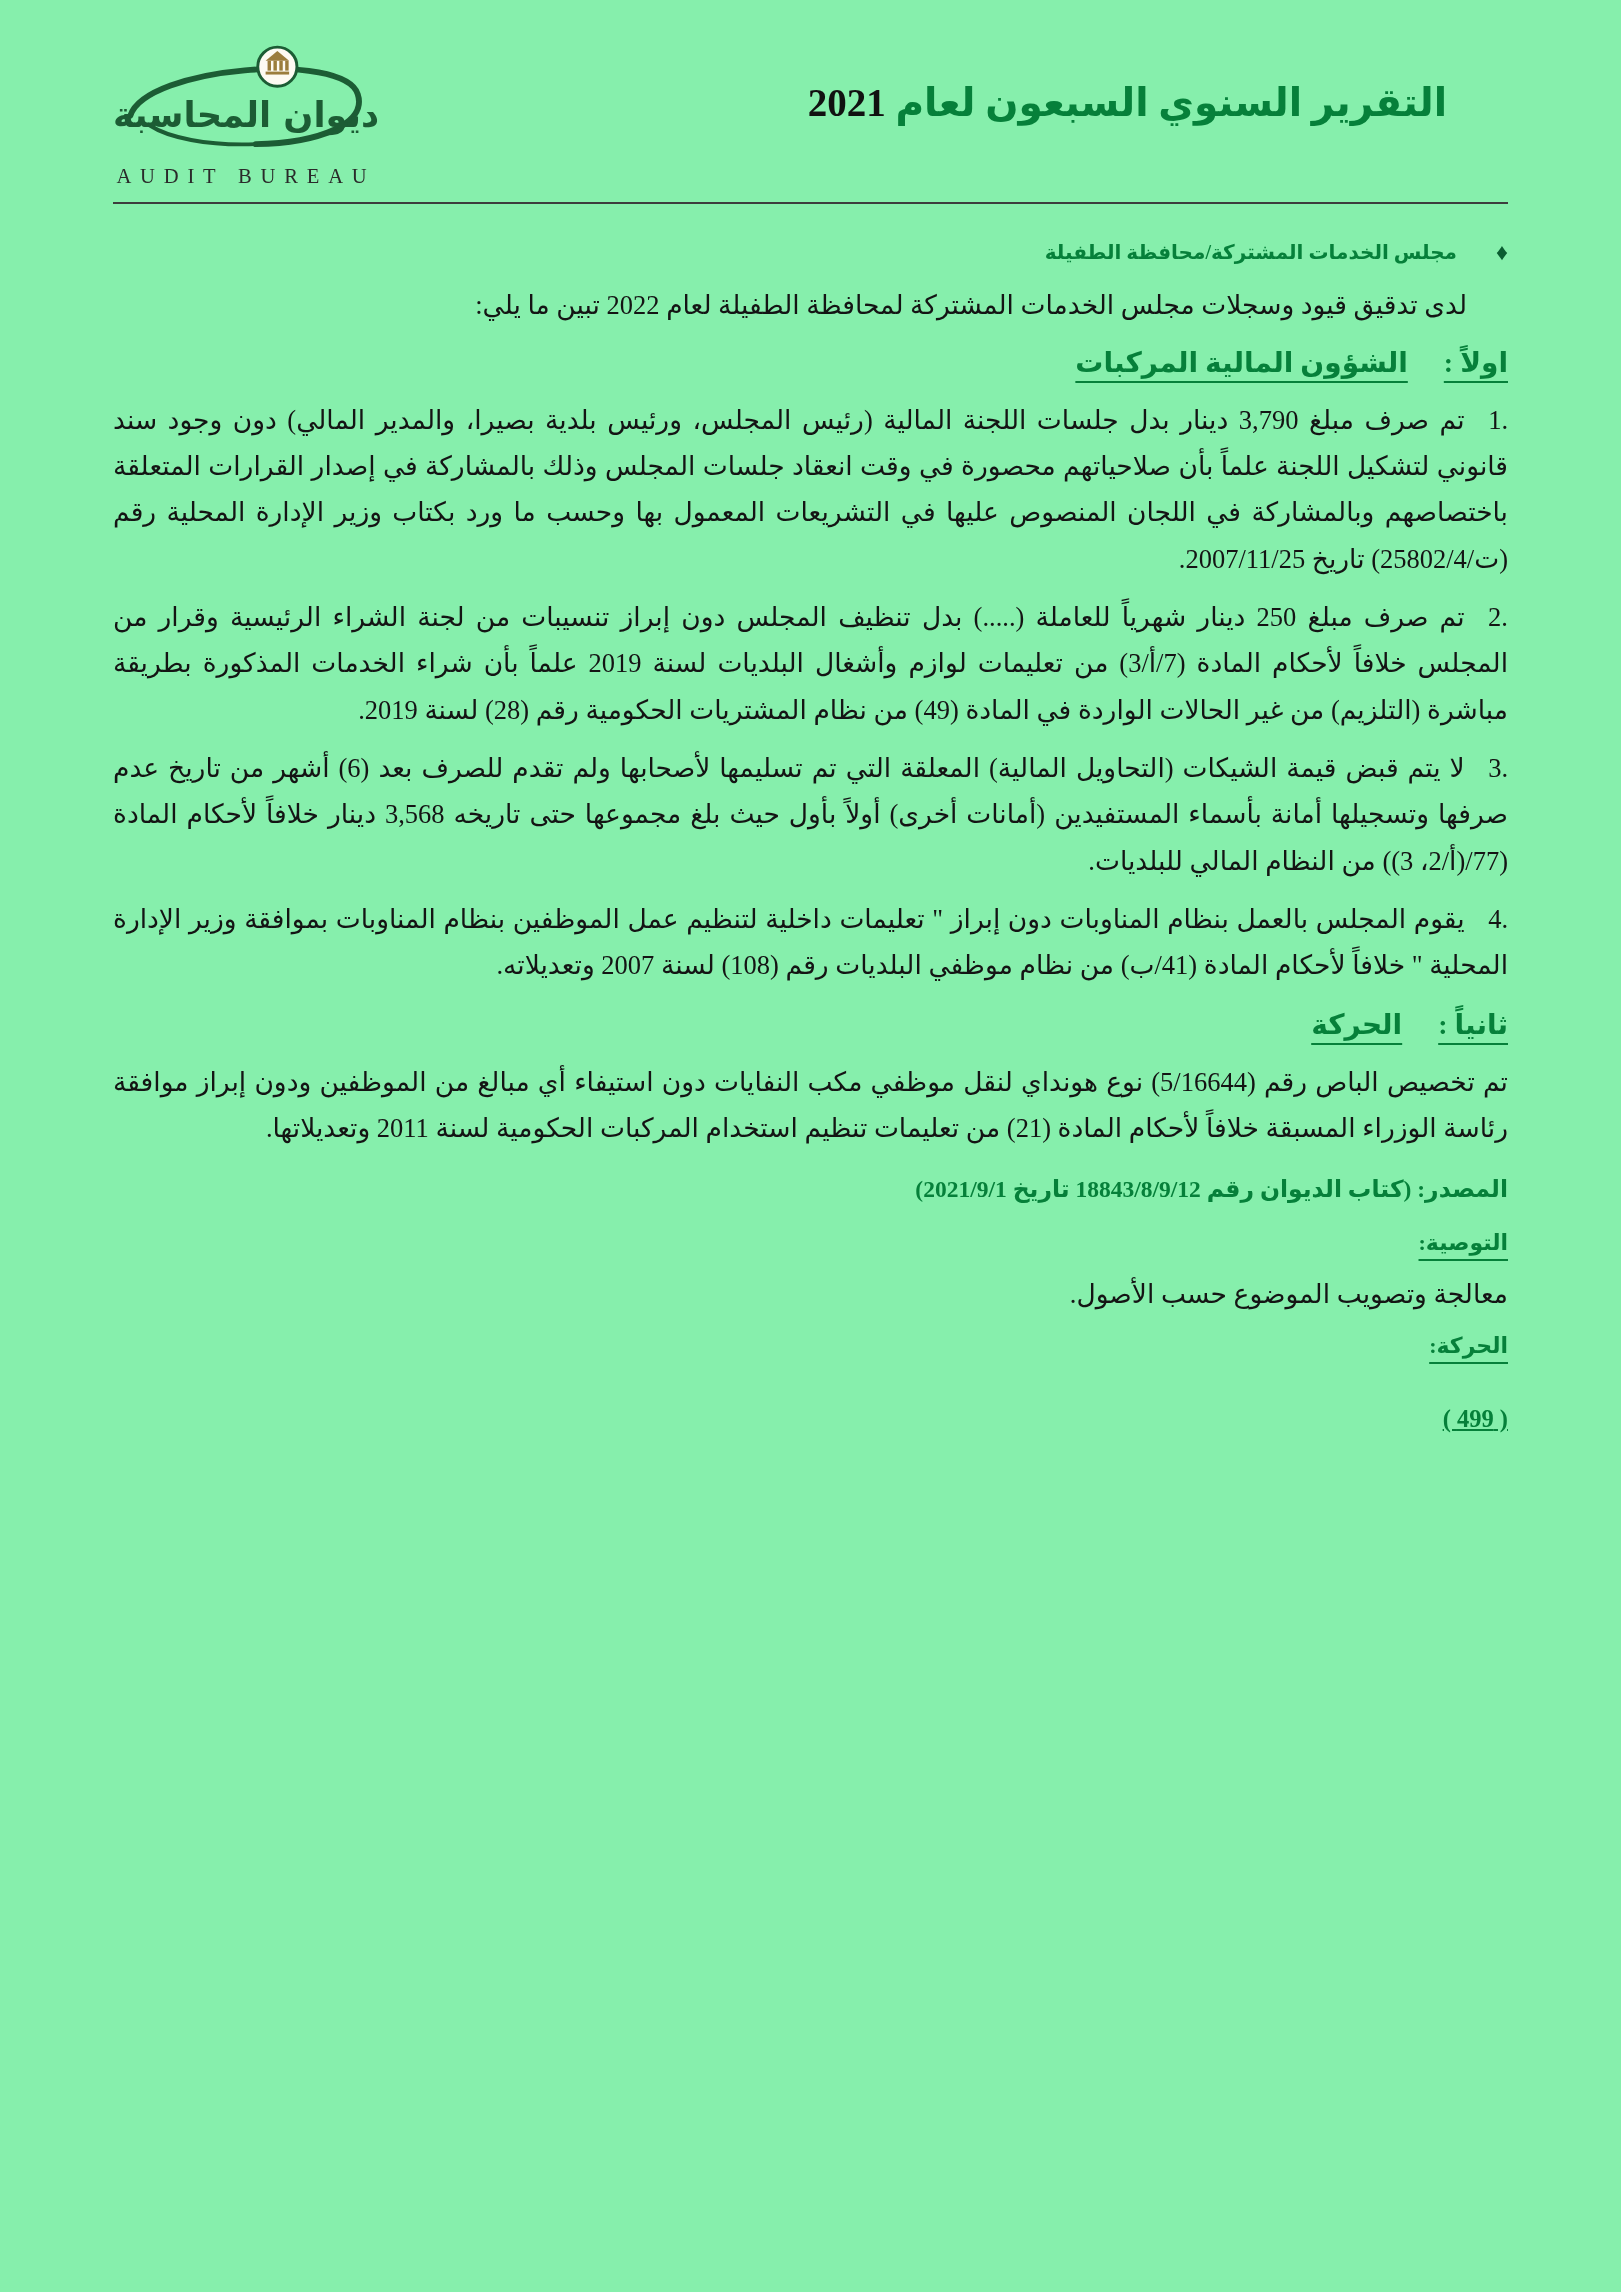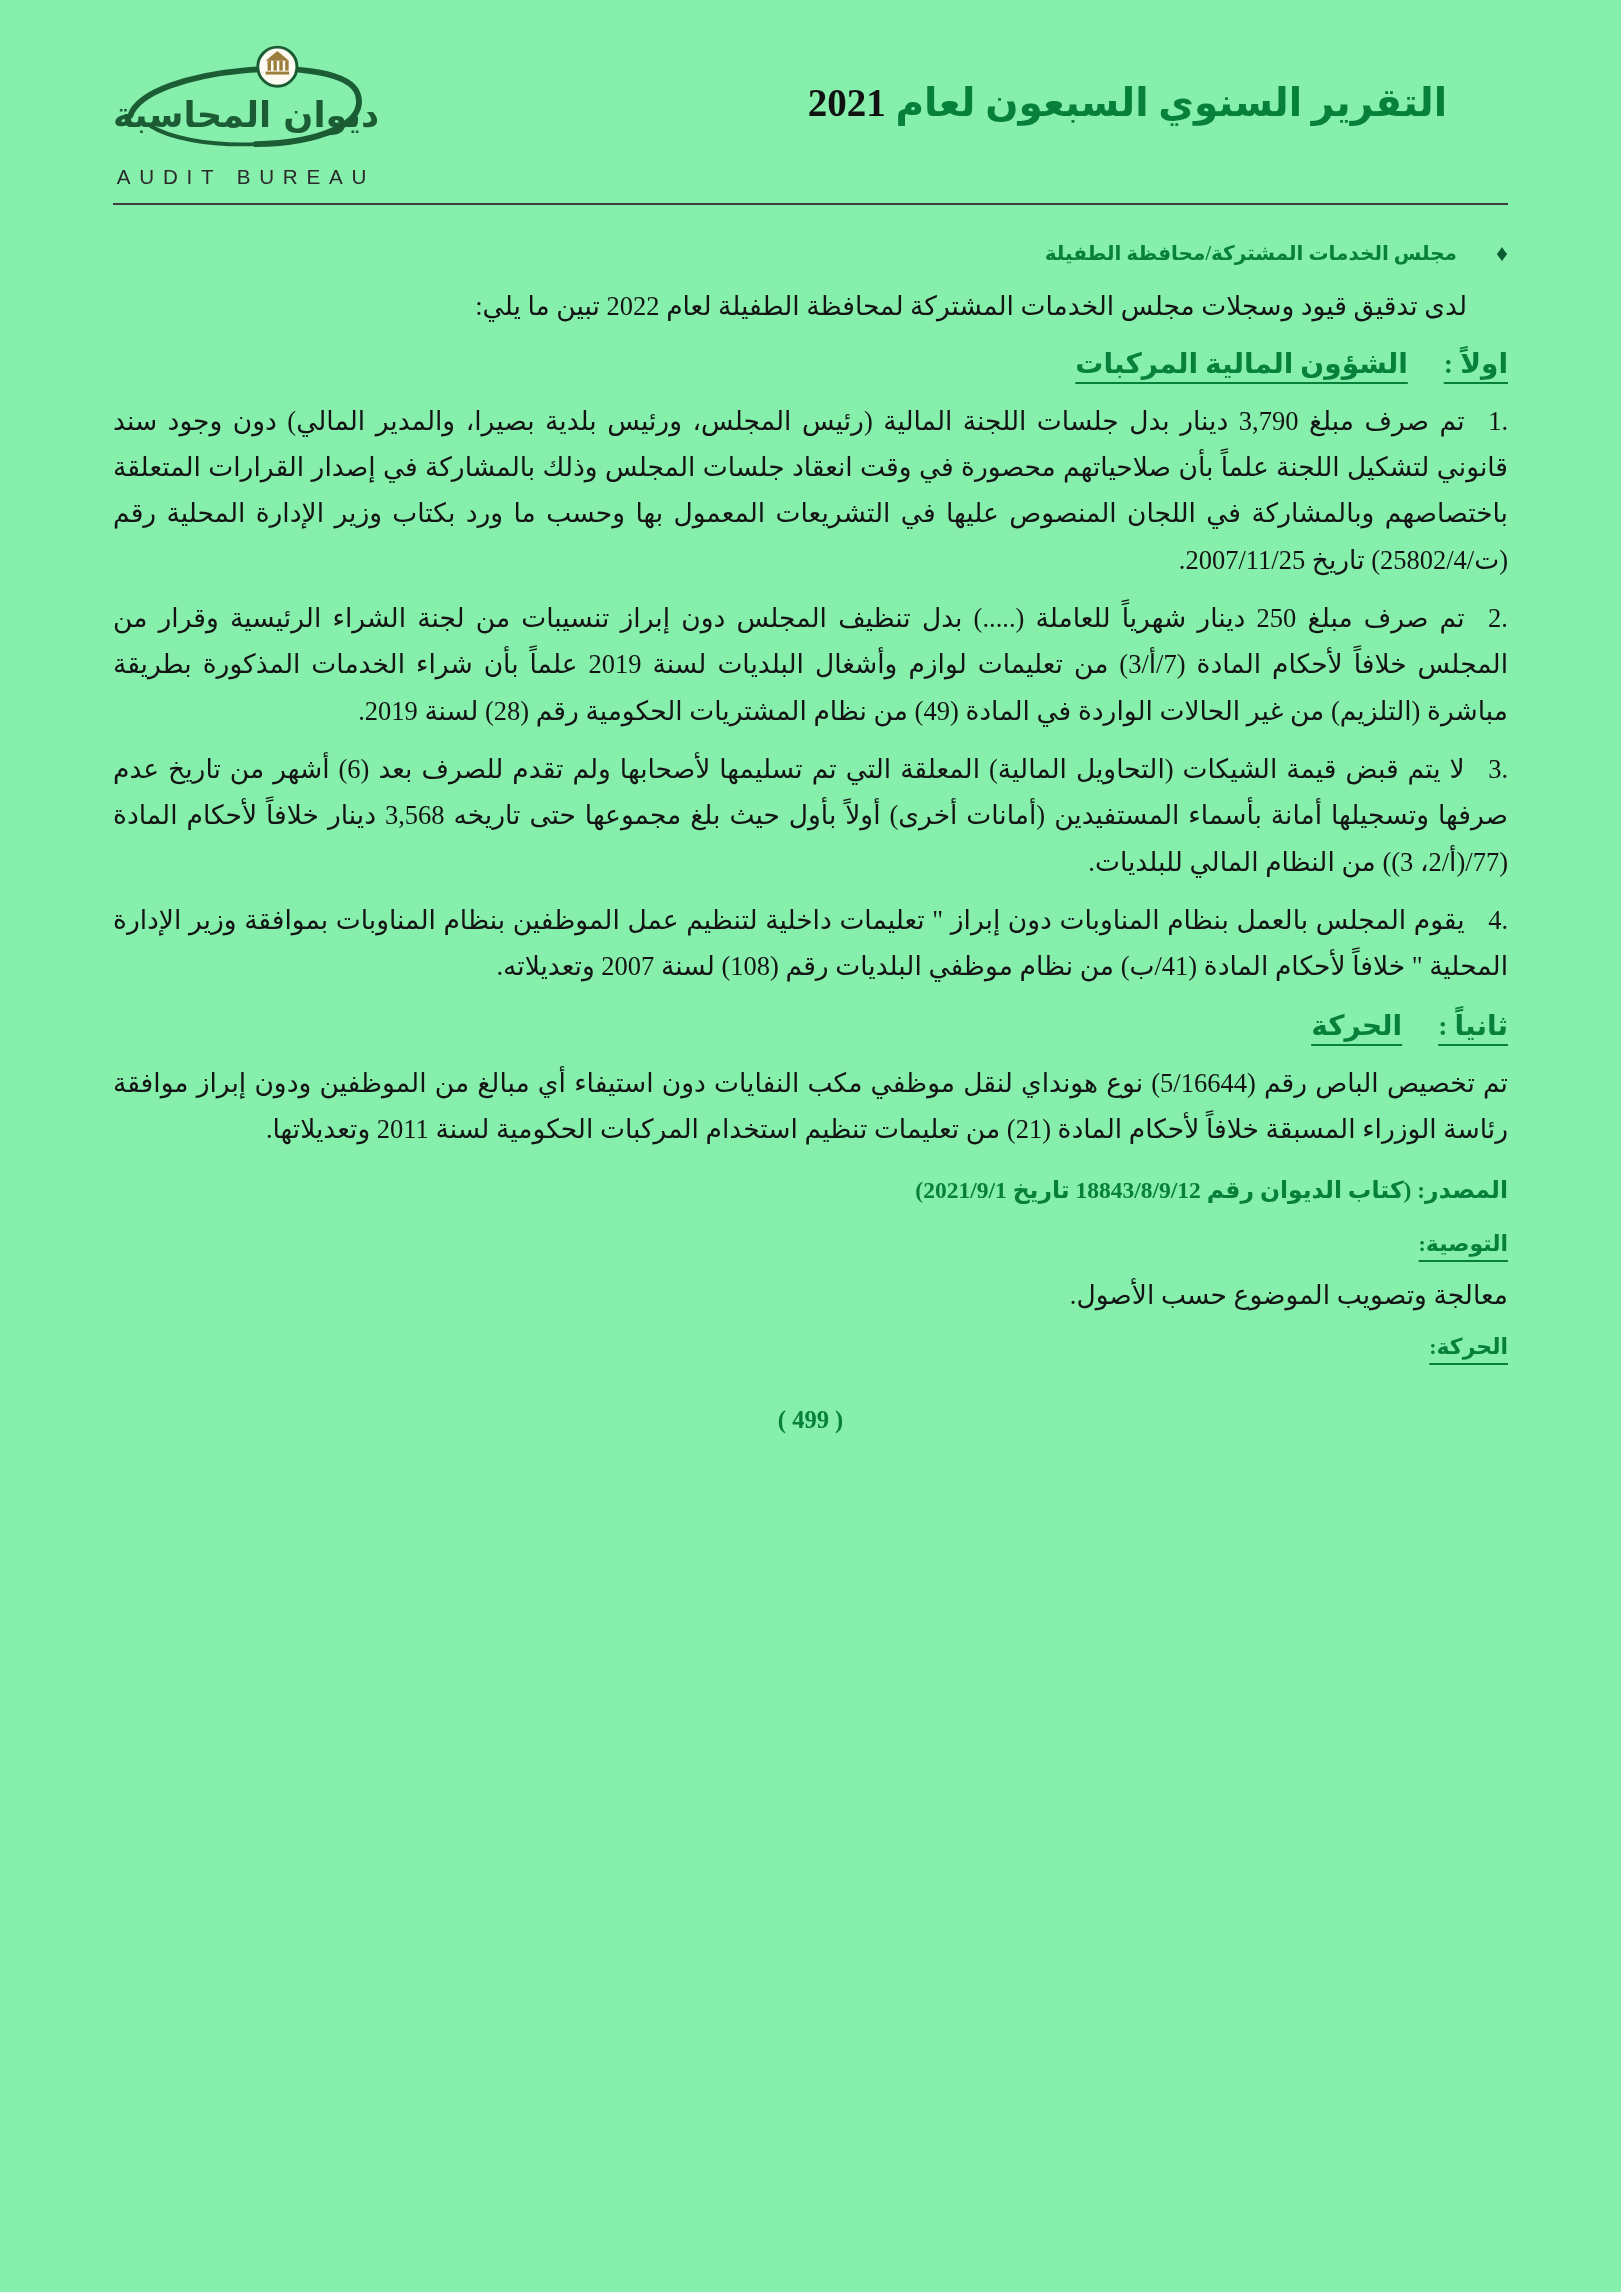--- a/index.html
+++ b/index.html
@@ -6,21 +6,21 @@
   html,body { background:#ffffff; }
   .page {
     width:1621px; height:2293px; margin:0 auto; background:#86efac;
     position:relative; overflow:hidden; color:#141414;
     font-family:"Liberation Serif","DejaVu Sans",sans-serif;
   }
   
   .header { display:flex; justify-content:space-between; align-items:flex-start; padding:45px 113px 0 93px; }
   .logo-block { width:306px; text-align:center; }
   .logo-latin {
-    font-family:Liberation Sans, sans-serif; font-size:20.6px; letter-spacing:8.8px;
+    font-family:Liberation Serif, serif; font-size:20.6px; letter-spacing:8.8px;
     color:#2a2a2a; margin-top:3.9px; white-space:nowrap;
   }
   .report-title {
     direction:rtl; margin-top:35px; padding-left:3.9px; margin-left:0; padding-right:61px;
     font-size:39px; font-weight:bold; color:#06803a; white-space:nowrap;
   }
   .report-title .year { color:#111111; }
   .rule { margin:13.7px 113px 0; border-top:2.9px solid #3d3d3d; }
   
   .main {
@@ -38,21 +38,21 @@
   .sec-heading .sec-label { margin-left:29px; text-decoration:underline; text-underline-offset:8.8px; text-decoration-thickness:2px; }
   .sec-heading .sec-text  { text-decoration:underline; text-underline-offset:8.8px; text-decoration-thickness:2px; }
   .item { margin:0 0 11.8px; }
   .item-num { display:inline-block; margin-left:23.5px; }
   .para { margin:0 0 9.8px; }
   .src-line { color:#06803a; font-weight:bold; font-size:23.5px; margin:17.6px 0 13.7px; text-align:right; }
   .label-heading {
     color:#06803a; font-weight:bold; font-size:22px; margin:9.8px 0 7.8px;
     text-decoration:underline; text-underline-offset:8.8px; text-decoration-thickness:2px;
   }
-  .page-num { text-align:center; color:#06803a; font-weight:bold; font-size:24.5px; margin-top:33px; }
+  .page-num { color:#06803a; font-weight:bold; font-size:24.5px; margin-top:33px;text-decoration:underline; }
 </style>
 </head>
 <body>
 
 <div class="page">
 
   <div class="header">
     <div class="logo-block">
       <svg width="294" height="112" viewBox="0 0 300 114">
         <path d="M32,72 C48,22 250,6 264,50 C274,80 225,100 160,101" fill="none" stroke="#1c5c34" stroke-width="6" stroke-linecap="round"></path>

